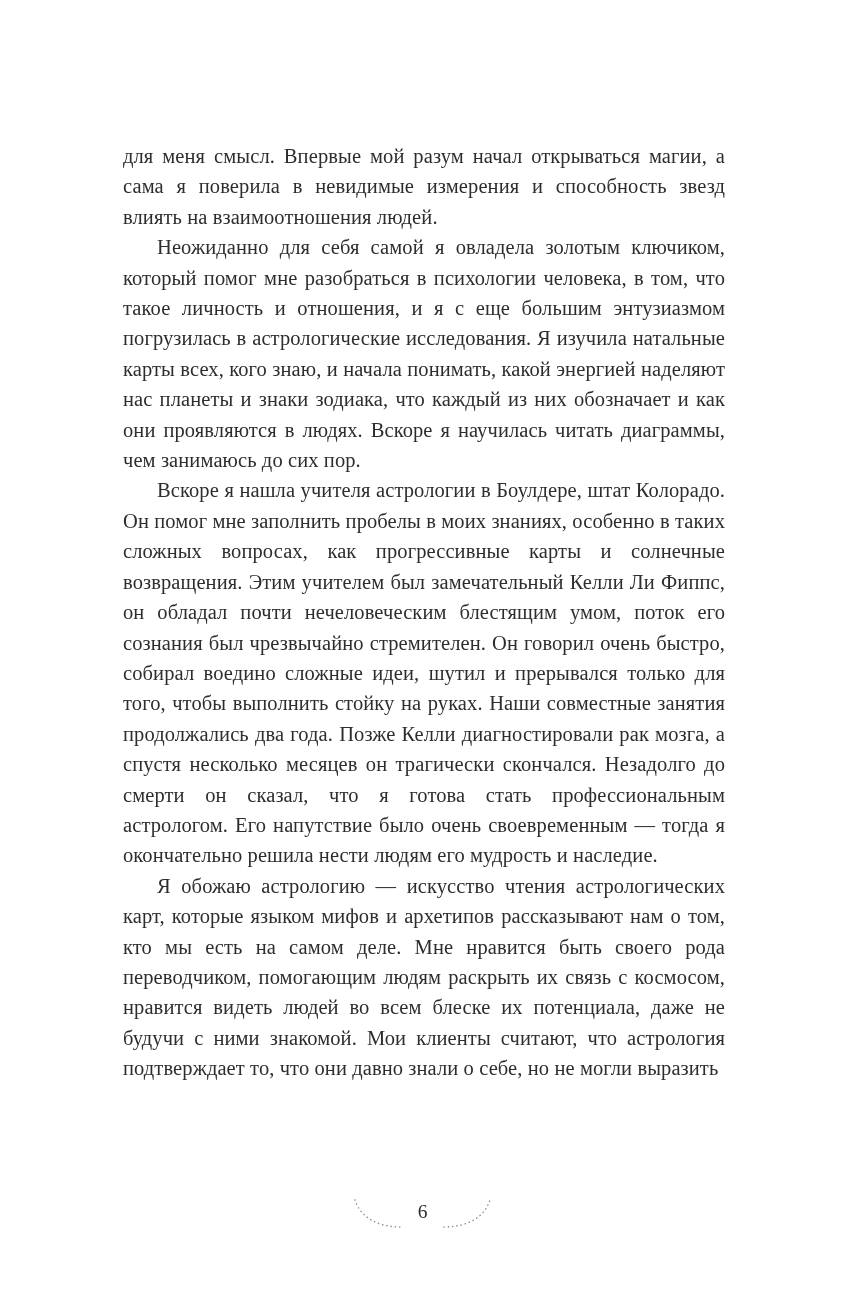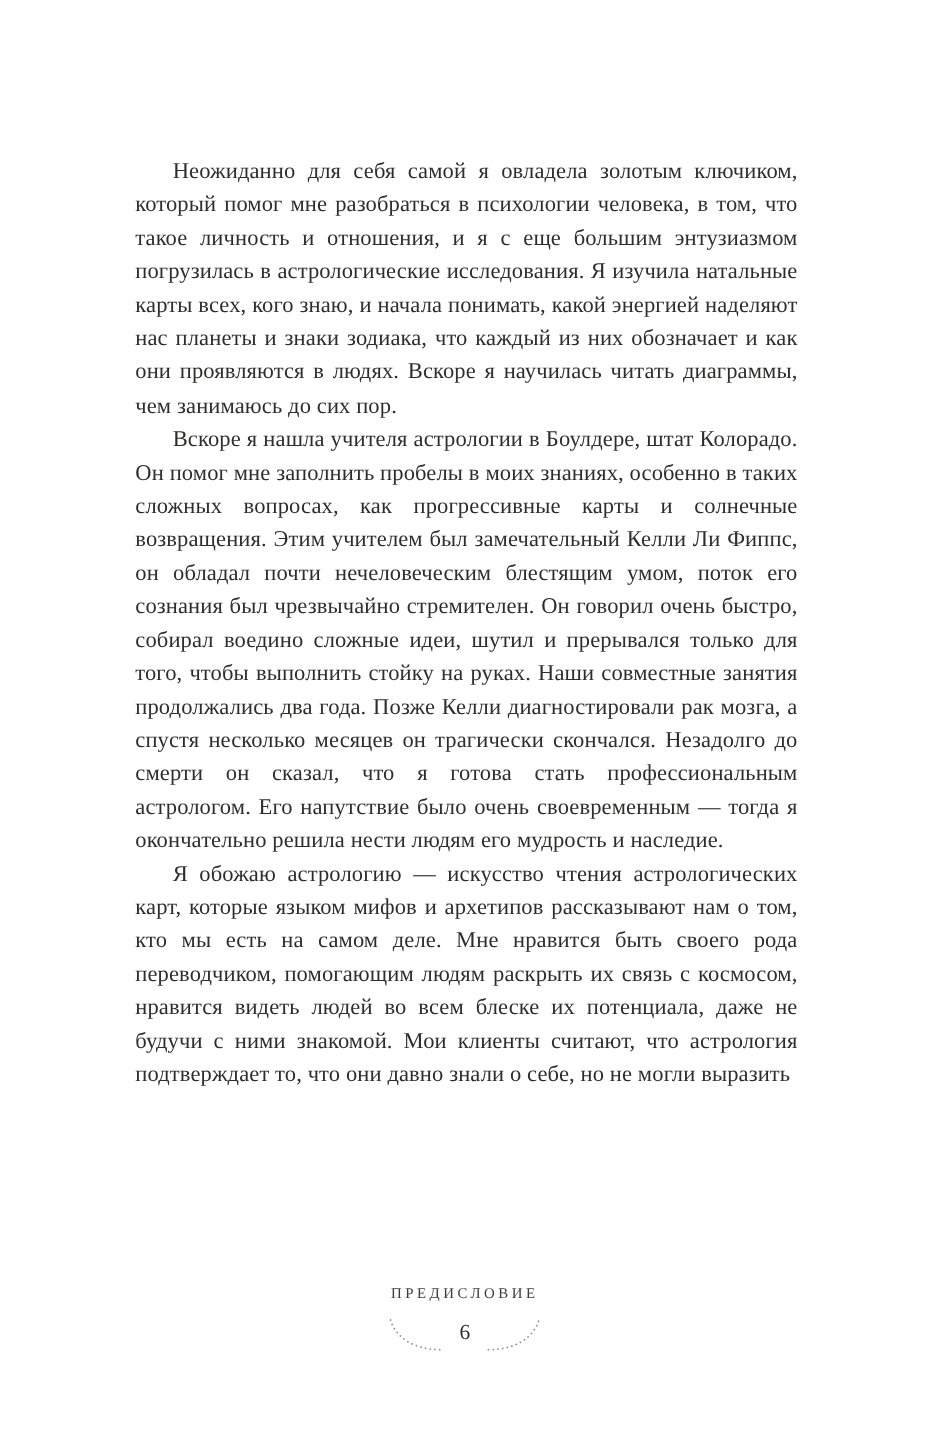--- a/index.html
+++ b/index.html
@@ -63,26 +63,26 @@
   .flourish {
     display: block;
   }
 </style>
 </head>
 <body>
 
 <div class="page">
 
   <div class="text-block">
+    <p>для меня смысл. Впервые мой разум начал открываться магии, а сама я поверила в невидимые измерения и способность звезд влиять на взаимоотношения людей.</p>
     <p class="indent">Неожиданно для себя самой я овладела золотым ключиком, который помог мне разобраться в психологии человека, в том, что такое личность и отношения, и я с еще большим энтузиазмом погрузилась в астрологические исследования. Я изучила натальные карты всех, кого знаю, и начала понимать, какой энергией наделяют нас планеты и знаки зодиака, что каждый из них обозначает и как они проявляются в людях. Вскоре я научилась читать диаграммы, чем занимаюсь до сих пор.</p>
     <p class="indent">Вскоре я нашла учителя астрологии в Боулдере, штат Колорадо. Он помог мне заполнить пробелы в моих знаниях, особенно в таких сложных вопросах, как прогрессивные карты и солнечные возвращения. Этим учителем был замечательный Келли Ли Фиппс, он обладал почти нечеловеческим блестящим умом, поток его сознания был чрезвычайно стремителен. Он говорил очень быстро, собирал воедино сложные идеи, шутил и прерывался только для того, чтобы выполнить стойку на руках. Наши совместные занятия продолжались два года. Позже Келли диагностировали рак мозга, а спустя несколько месяцев он трагически скончался. Незадолго до смерти он сказал, что я готова стать профессиональным астрологом. Его напутствие было очень своевременным — тогда я окончательно решила нести людям его мудрость и наследие.</p>
     <p class="indent">Я обожаю астрологию — искусство чтения астрологических карт, которые языком мифов и архетипов рассказывают нам о том, кто мы есть на самом деле. Мне нравится быть своего рода переводчиком, помогающим людям раскрыть их связь с космосом, нравится видеть людей во всем блеске их потенциала, даже не будучи с ними знакомой. Мои клиенты считают, что астрология подтверждает то, что они давно знали о себе, но не могли выразить</p>
   </div>
 
-  <div class="footer-label">ПРЕДИСЛОВИЕ</div>
 
   <div class="folio">
     <svg class="flourish" width="52" height="36" viewBox="0 0 52 36" aria-hidden="true">
       <path d="M3,4 C8,20 24,31 49,31" fill="none" stroke="#8f8f8f" stroke-width="1.6" stroke-linecap="round" stroke-dasharray="0.1 4.2"></path>
     </svg>
     <span class="folio-number">6</span>
     <svg class="flourish" width="52" height="36" viewBox="0 0 52 36" aria-hidden="true">
       <path d="M3,31 C28,31 44,20 49,4" fill="none" stroke="#8f8f8f" stroke-width="1.6" stroke-linecap="round" stroke-dasharray="0.1 4.2"></path>
     </svg>
   </div>

